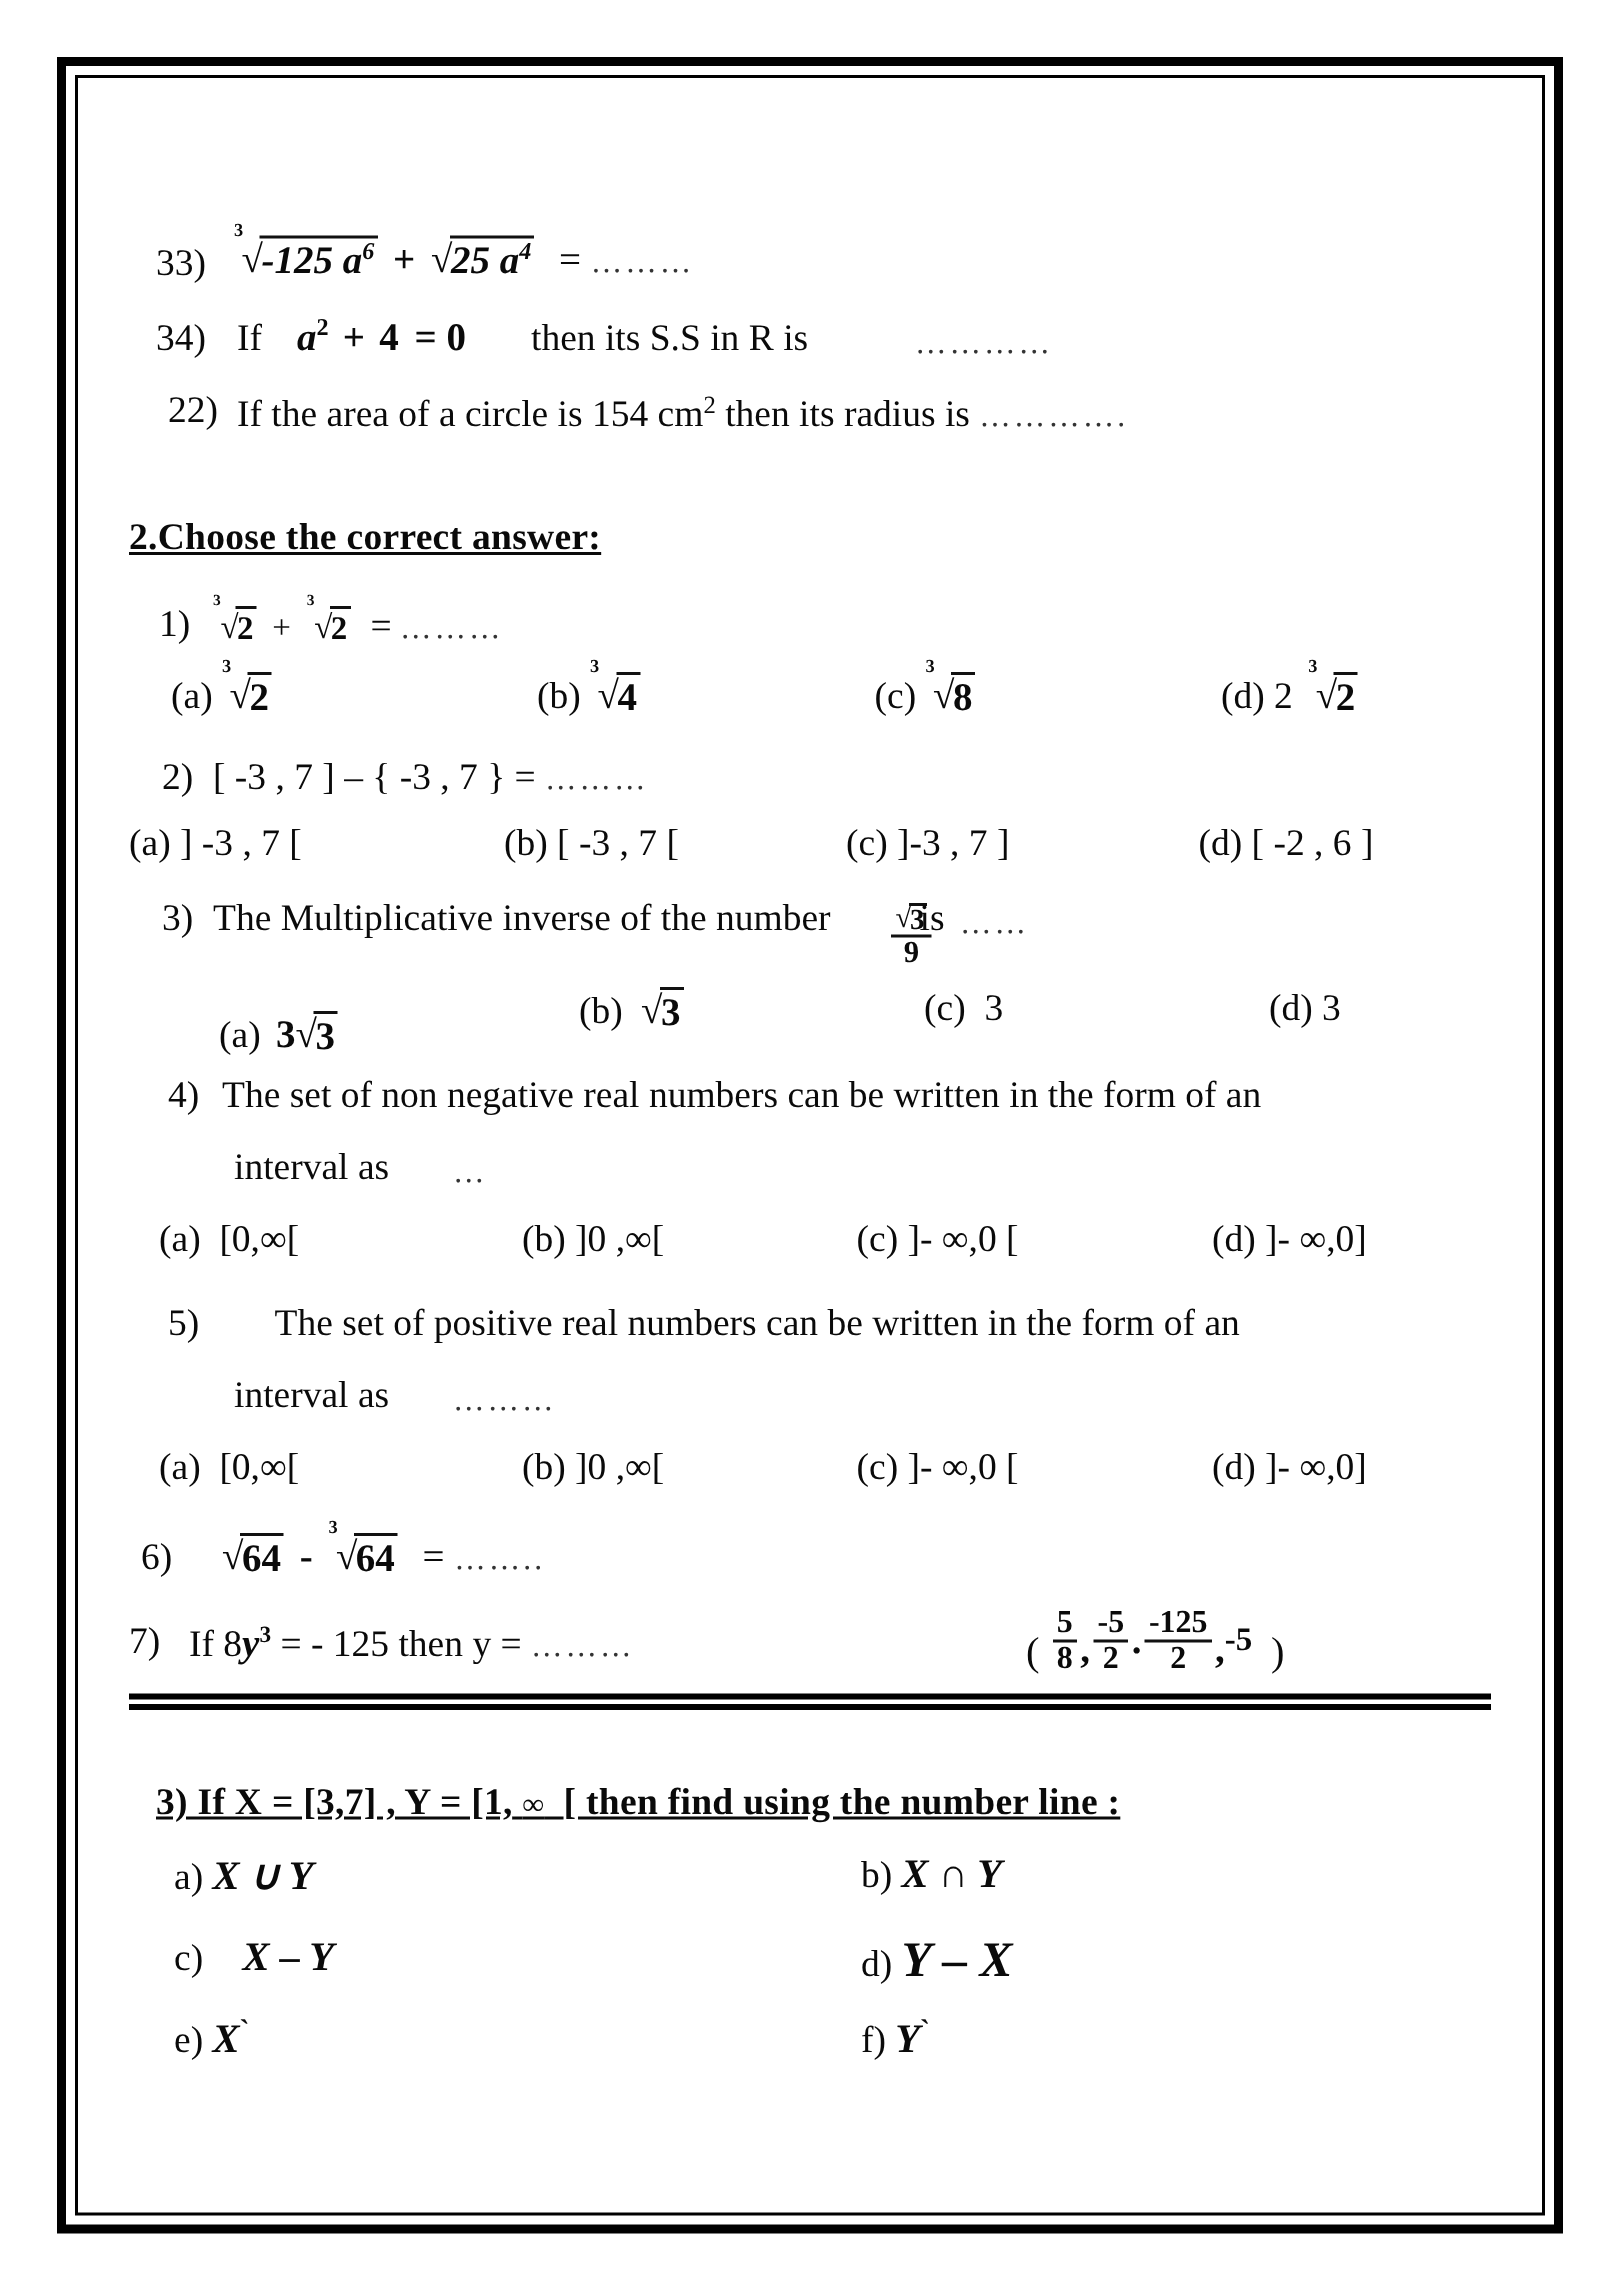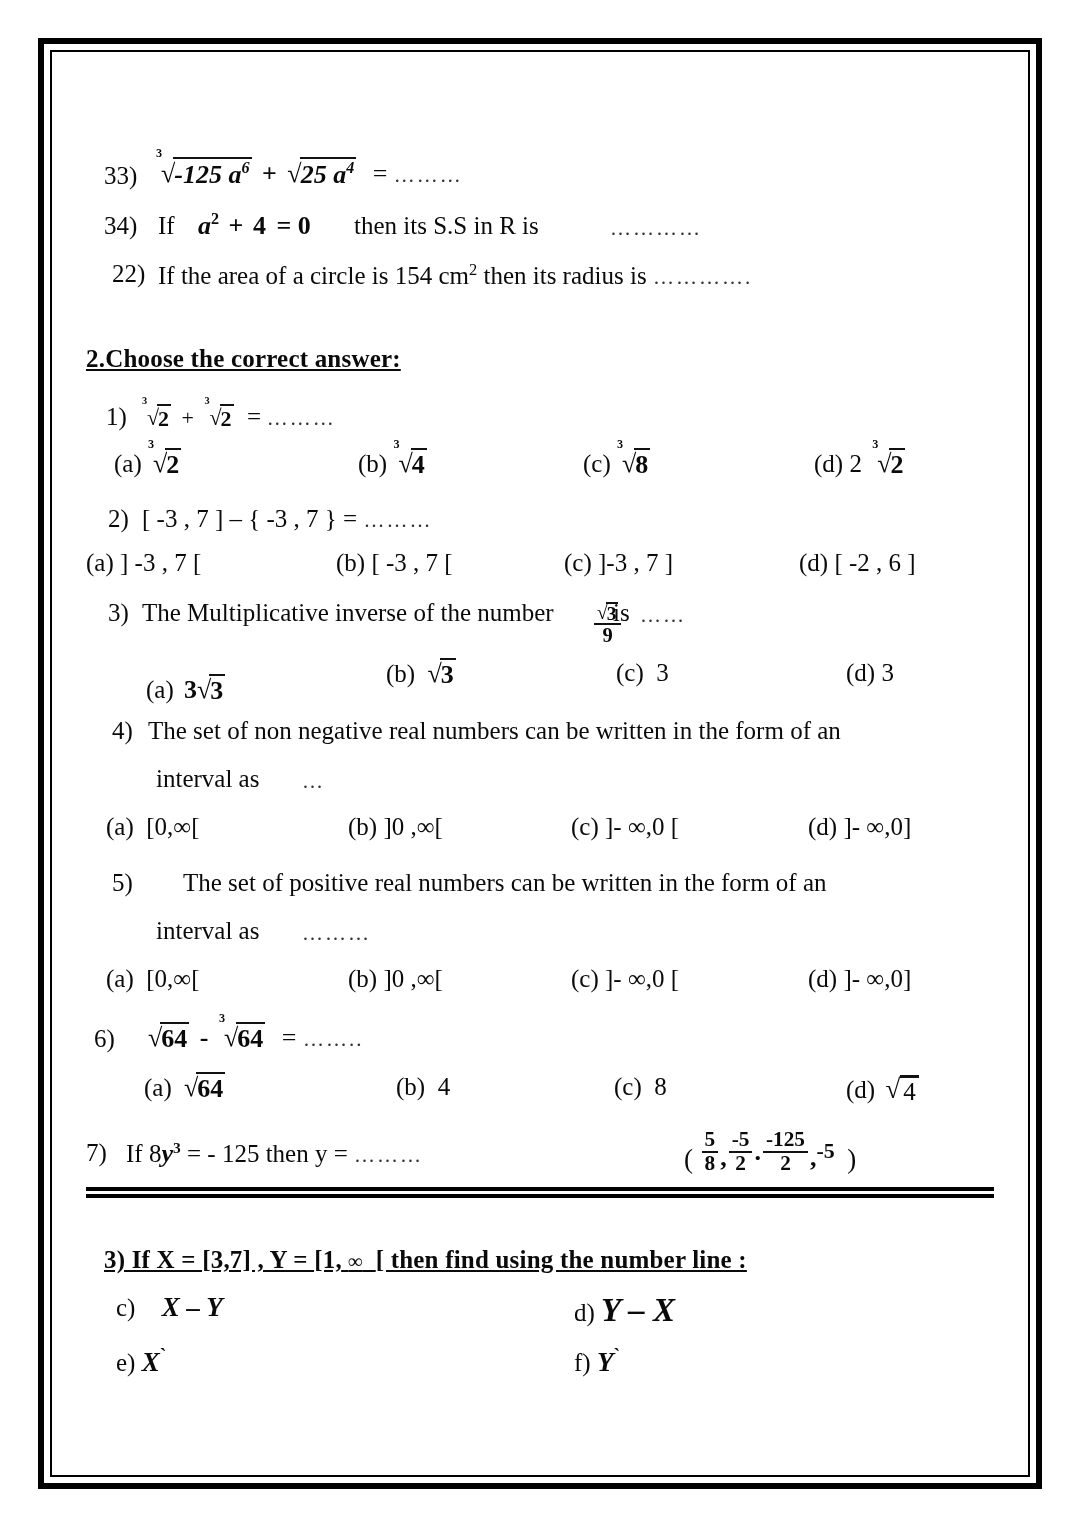--- a/index.html
+++ b/index.html
@@ -241,32 +241,20 @@
       <div class="line row" style="height:52px;">
         <span class="qnum" style="position:absolute;left:8px;top:8px;">6)</span>
         <span style="position:absolute;left:62px;top:4px;font-size:26px;">
           <span class="rad"><span class="sign bold">√</span><span class="body bold">64</span></span>
           <span class="bold" style="margin:0 4px;">-</span>
           <span class="rad idxpad"><span class="idx">3</span><span class="sign bold">√</span><span class="body bold">64</span></span>
           <span style="margin-left:10px;">=</span>
           <span class="dots">……..</span>
         </span>
       </div>
-      <div class="opts" style="height:58px;">
-        <span class="opt" style="left:58px;top:2px;">
-          <span>(a)</span>
-          <span class="rad" style="font-size:26px;margin-left:6px;"><span class="sign bold">√</span><span class="body bold">64</span></span>
-        </span>
-        <span class="opt" style="left:310px;top:4px;"><span>(b)</span> &nbsp;<span>4</span></span>
-        <span class="opt" style="left:528px;top:4px;"><span>(c)</span> &nbsp;<span>8</span></span>
-        <span class="opt" style="left:760px;top:4px;">
-          <span>(d)</span>
-          <span style="font-size:27px;margin-left:4px;">√</span><span style="display:inline-block;border-top:3px solid #111;padding:0 3px 0 3px;position:relative;top:2px;font-size:25px;">4</span>
-        </span>
-      </div>
 
       <div class="line row" style="height:54px;">
         <span class="qnum" style="position:absolute;left:0px;top:12px;">7)</span>
         <span style="position:absolute;left:40px;top:12px;font-size:25px;">
           <span>If  8</span><span class="bi" style="font-size:26px;">y</span><span class="sup">3</span>
           <span>= - 125   then   y =</span>
           <span class="dots">………</span>
         </span>
         <span style="position:absolute;left:598px;top:2px;font-size:26px;">
           <span style="font-size:27px;position:relative;top:10px;">(</span>
@@ -275,20 +263,24 @@
         </span>
       </div>
 
       <div class="rule-double"></div>
 
       <div class="line row" style="height:94px;">
         <span class="sec-head" style="position:absolute;left:18px;top:48px;white-space:nowrap;"><span>3) If  X = [3,7] , Y = [1,</span> <span style="font-size:20px;">∞</span> &nbsp;<span>[ then find using the number line :</span></span>
       </div>
 
       <div class="opts" style="height:55px;">
+        <span class="opt" style="left:30px;top:0;"><span>a)</span> <span class="bi" style="font-size:27px;">X ∪ Y</span></span>
+        <span class="opt" style="left:488px;top:0;"><span>b)</span> <span class="bi" style="font-size:27px;">X ∩ Y</span></span>
+      </div>
+      <div class="opts" style="height:55px;">
         <span class="opt" style="left:30px;top:0;"><span>c)</span> <span class="bi" style="font-size:27px;margin-left:20px;">X – Y</span></span>
         <span class="opt" style="left:488px;top:0;"><span>d)</span> <span class="bi" style="font-size:33px;">Y – X</span></span>
       </div>
       <div class="opts" style="height:55px;">
         <span class="opt" style="left:30px;top:0;"><span>e)</span> <span class="bi" style="font-size:27px;">X</span><span class="bold" style="font-size:20px;position:relative;top:-8px;">`</span></span>
         <span class="opt" style="left:488px;top:0;"><span>f)</span> <span class="bi" style="font-size:27px;">Y</span><span class="bold" style="font-size:20px;position:relative;top:-8px;">`</span></span>
       </div>
 
     </div>
   </div>

